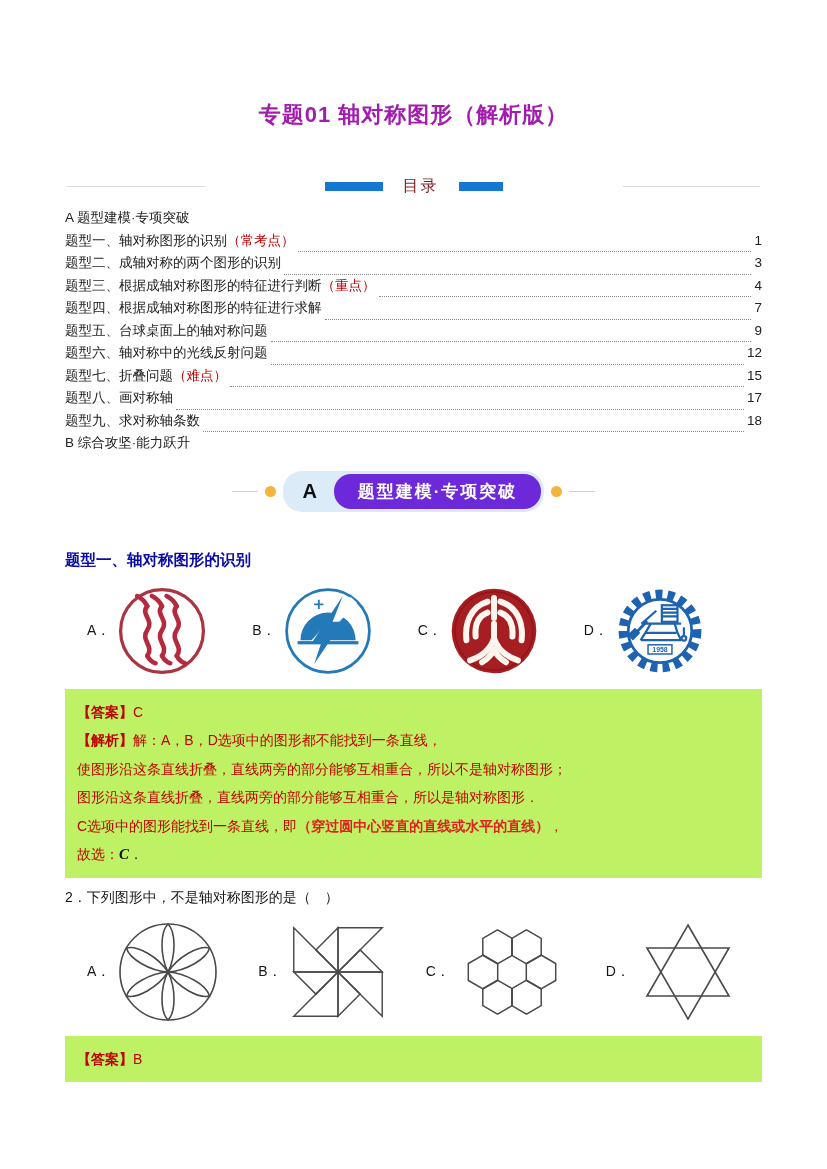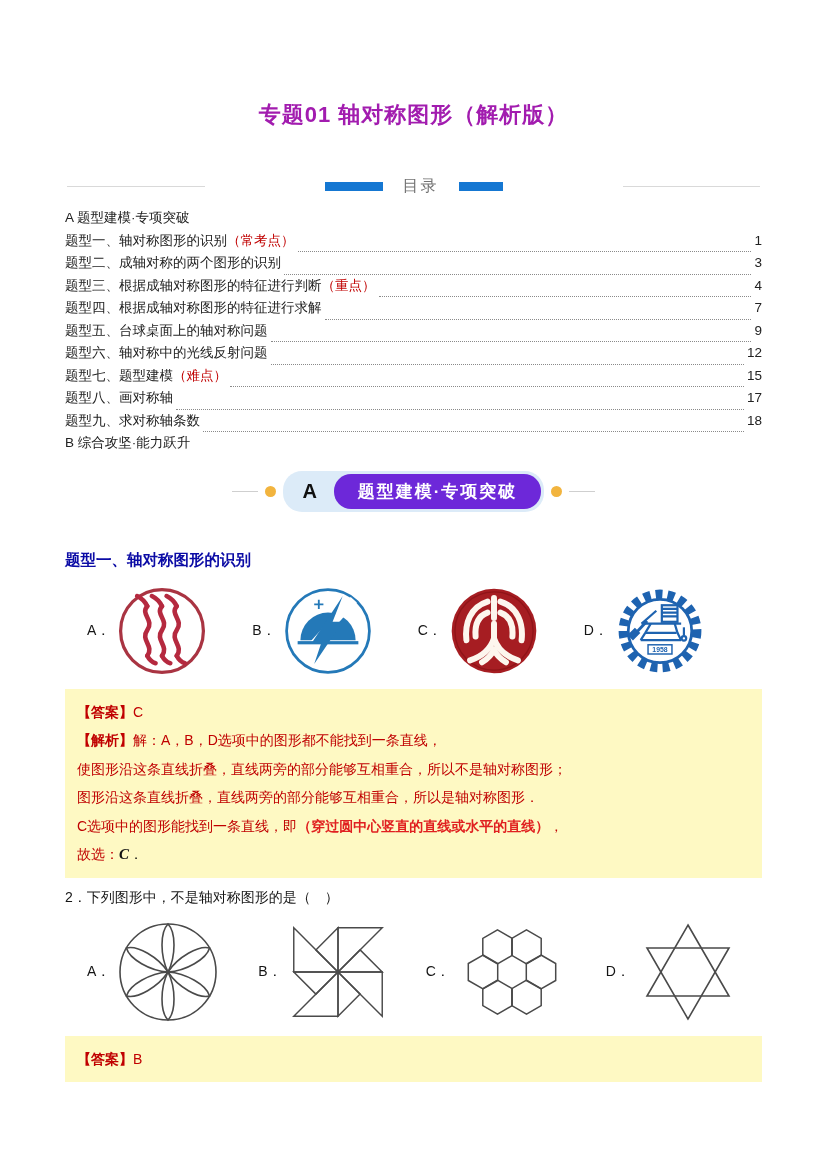--- a/index.html
+++ b/index.html
@@ -10,21 +10,21 @@
     color:#1a1a1a; padding:100px 65px 20px 65px; overflow:hidden; position:relative;
   }
   .doc-title { text-align:center; font-size:22px; font-weight:bold; color:#a21caf; letter-spacing:1px; margin-bottom:46px; }
 
   
   .toc-head { display:flex; align-items:center; margin:0 2px 10px 2px; }
   .toc-head .h-line { flex:1; height:1px; background:#d9d9d9; }
   .toc-head .h-bar { height:9px; background:#1577d2; }
   .toc-head .h-bar.left { width:58px; margin-left:120px; }
   .toc-head .h-bar.right { width:44px; margin-right:120px; }
-  .toc-head .h-title { font-size:16px; color:#737373; margin:0 20px; letter-spacing:2px; white-space:nowrap; }
+  .toc-head .h-title { font-size:16px; color:#7f1d1d; margin:0 20px; letter-spacing:2px; white-space:nowrap; }
 
   
   .toc { font-size:13.5px; color:#222; }
   .toc-section { line-height:22.5px; }
   .toc-row { display:flex; align-items:baseline; line-height:22.5px; }
   .toc-label { white-space:nowrap; }
   .toc-tag { color:#c00000; white-space:nowrap; }
   .toc-leader { flex:1 1 auto; border-bottom:1.6px dotted #8a8a8a; margin:0 3px; align-self:flex-end; height:18px; }
   .toc-page { white-space:nowrap; }
 
@@ -38,21 +38,21 @@
                         padding:9px 24px; border-radius:17px; letter-spacing:2px; white-space:nowrap; }
 
   .sec-head { color:#0b0ba5; font-weight:bold; font-size:15.5px; margin-bottom:14px; }
   .q-text { font-size:14px; color:#151515; margin-bottom:12px; line-height:22px; }
 
   .opt-row { display:flex; align-items:center; padding-left:22px; gap:44px; margin-bottom:12px; }
   .opt { display:flex; align-items:center; gap:6px; }
   .opt-label { font-size:14px; color:#151515; white-space:nowrap; }
   .opt svg { display:block; }
 
-  .ans-box { background:#fef9c3; padding:9px 12px; font-size:14px; color:#c00000; line-height:28.5px; margin-bottom:8px; }
+  .ans-box { background:#bef264; padding:9px 12px; font-size:14px; color:#c00000; line-height:28.5px; margin-bottom:8px; }
   .ans-box .lbl { font-weight:bold; color:#c00000; }
   .ans-box .em-red { font-weight:bold; color:#e02020; }
   .ans-line { white-space:normal; }
   .concl { color:#c00000; }
   .concl .c-ans { color:#111; font-weight:bold; font-style:italic; font-family:"Liberation Serif","DejaVu Serif",serif; font-size:15px; }
   .concl .c-dot { color:#111; }
   .q2-block { margin-top:2px; }
 </style>
 </head>
 <body>
@@ -102,21 +102,21 @@
       <span class="toc-leader"></span>
       <span class="toc-page">9</span>
     </div>
     <div class="toc-row">
       <span class="toc-label">题型六、轴对称中的光线反射问题</span>
       <span class="toc-tag"></span>
       <span class="toc-leader"></span>
       <span class="toc-page">12</span>
     </div>
     <div class="toc-row">
-      <span class="toc-label">题型七、题型建模</span>
+      <span class="toc-label">题型七、折叠问题</span>
       <span class="toc-tag">（难点）</span>
       <span class="toc-leader"></span>
       <span class="toc-page">15</span>
     </div>
     <div class="toc-row">
       <span class="toc-label">题型八、画对称轴</span>
       <span class="toc-tag"></span>
       <span class="toc-leader"></span>
       <span class="toc-page">17</span>
     </div>

